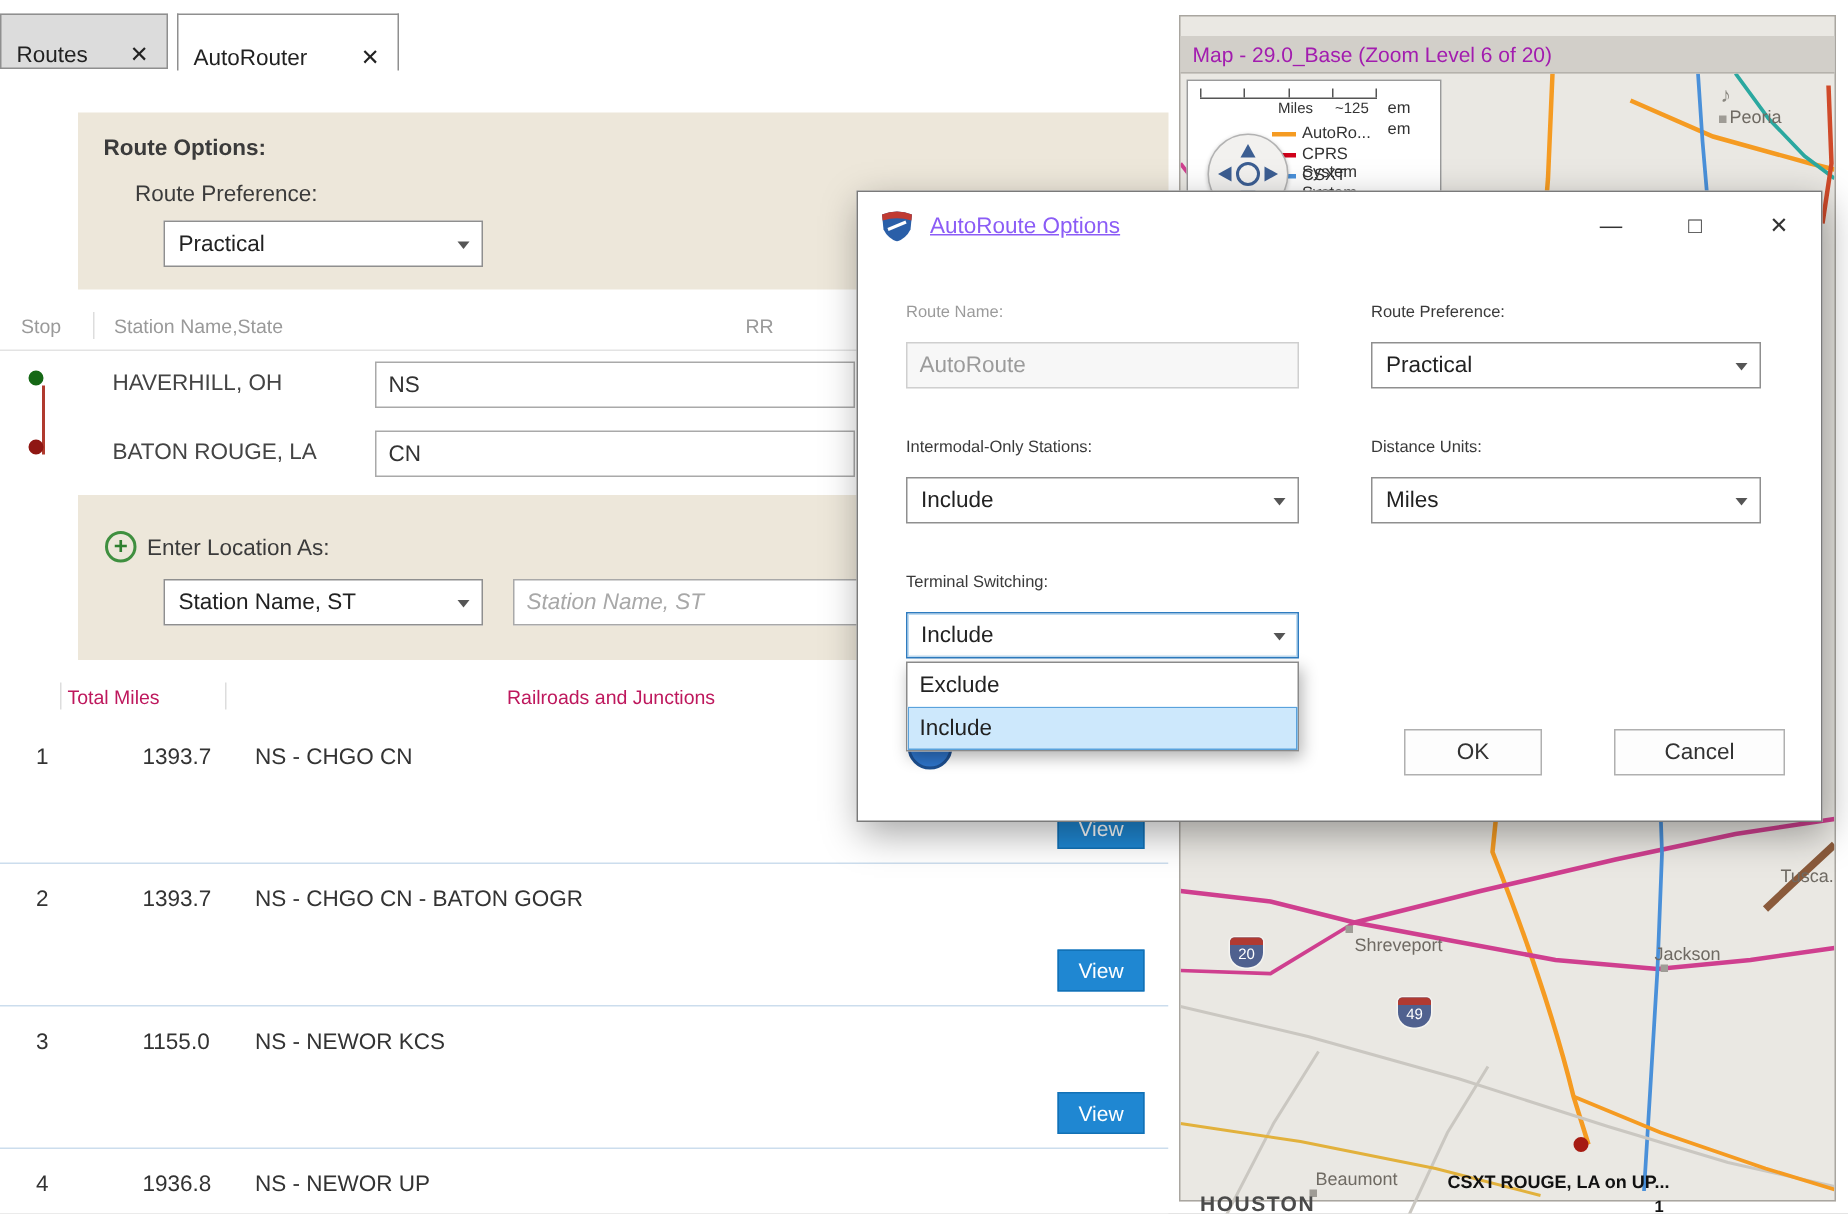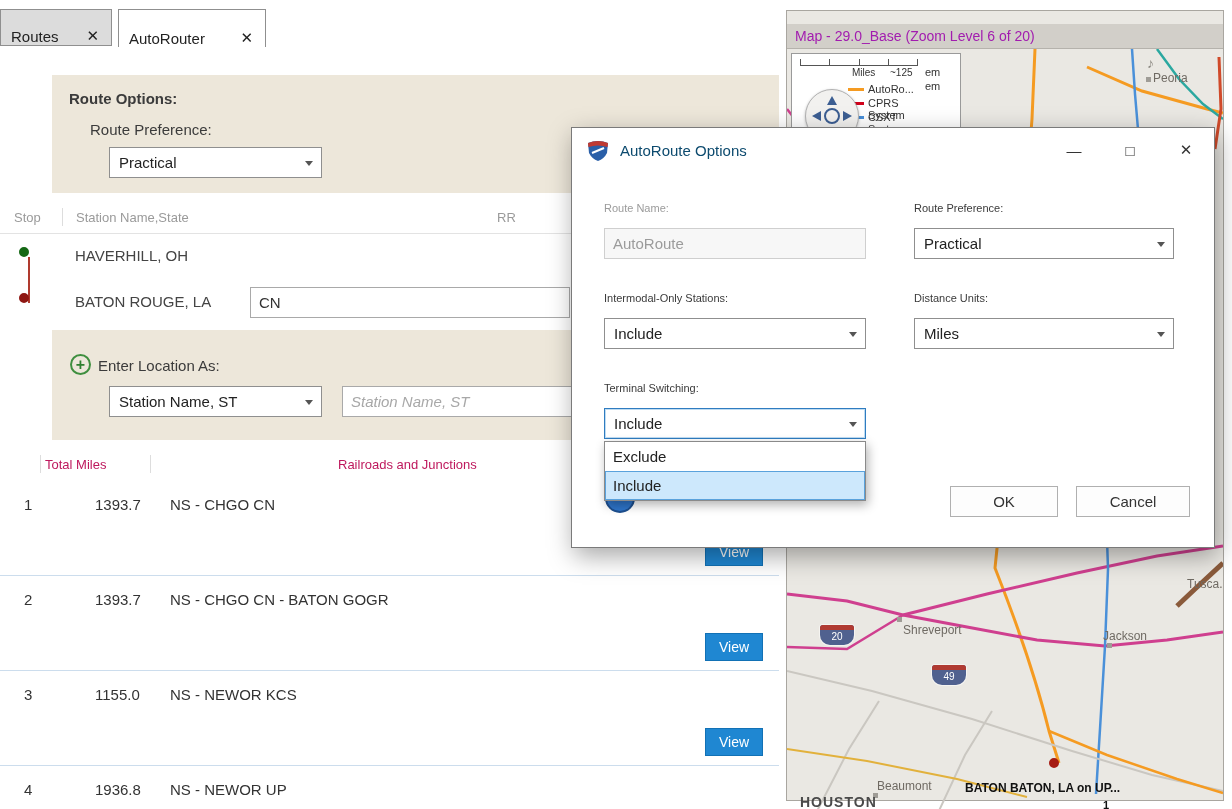--- a/index.html
+++ b/index.html
@@ -68,21 +68,21 @@
   .map-panel{position:absolute;left:786px;top:10px;width:438px;height:791px;border:1px solid #a9a6a0;background:#eae8e3;}
   .map-title{height:25px;background:#d2cfc9;border-bottom:1px solid #b5b2ac;font-size:14px;color:#a21caf;
       line-height:24px;padding-left:8px;margin-top:13px;}
   .map-body{position:relative;width:436px;height:764px;overflow:hidden;}
   .map-body svg{position:absolute;left:0;top:0;}
   .city{position:absolute;color:#6f6a63;font-size:12px;white-space:nowrap;}
   .city-dot{position:absolute;width:5px;height:5px;background:#9f9c96;}
   .big-city{position:absolute;color:#4a4a4a;font-size:14px;font-weight:bold;letter-spacing:1px;white-space:nowrap;}
   .br-label{position:absolute;color:#111;font-size:12px;font-weight:bold;white-space:nowrap;}
   .map-marker{position:absolute;width:10px;height:10px;border-radius:50%;background:#d84b3a;border:5px solid #a61b12;}
-  .shield{position:absolute;width:34px;height:20px;background:#50618f;border-radius:3px 3px 10px 10px;
+  .shield{position:absolute;width:22px;height:20px;background:#50618f;border-radius:3px 3px 10px 10px;
       color:#fff;font-size:10px;text-align:center;line-height:23px;box-shadow:0 0 0 1px #f5f4f1;}
   .shield::before{content:"";position:absolute;top:0;left:0;right:0;height:5px;background:#b03a32;border-radius:3px 3px 0 0;}
   .page-num{position:absolute;color:#111;font-size:11px;font-weight:bold;}
   .poi{position:absolute;color:#8a8780;font-size:14px;}
 
   .legend{position:absolute;left:4px;top:4px;width:170px;height:92px;background:#fff;border:1px solid #9a9a9a;z-index:4;}
   .ruler{position:absolute;left:8px;top:6px;width:118px;height:6px;border-bottom:1px solid #555;}
   .ruler i{position:absolute;bottom:0;width:1px;height:6px;background:#555;}
   .scale-label{position:absolute;left:60px;top:13px;font-size:10px;color:#333;}
   .scale-value{position:absolute;left:98px;top:13px;font-size:10px;color:#333;}
@@ -92,41 +92,41 @@
   .sw0{background:#f59b22;} .sw1{background:#d0021b;} .sw2{background:#4a90d9;} .sw3{background:#8b2a1a;}
   .clip-frag{position:absolute;left:133px;font-size:11px;color:#333;}
 
   .pan-ctl{position:absolute;left:18px;top:40px;width:54px;height:54px;border-radius:50%;background:#f2f1ef;
       border:1px solid #b2b2b2;z-index:5;box-shadow:0 1px 3px rgba(0,0,0,.25);cursor:pointer;}
 
   
   .dialog{position:absolute;left:571px;top:127px;width:644px;height:421px;background:#fff;
       border:1px solid #7a7a7a;box-shadow:3px 8px 24px rgba(0,0,0,.35);z-index:30;}
   .dlg-title{position:absolute;left:0;top:0;width:100%;height:44px;display:flex;align-items:center;padding-left:14px;}
-  .dlg-title .t{margin-left:10px;font-size:15px;color:#0c4a6e;}
+  .dlg-title .t{margin-left:10px;font-size:15px;color:#8b5cf6;text-decoration:underline;}
   .win-btns{position:absolute;right:0;top:0;height:44px;display:flex;}
   .win-btn{width:56px;height:44px;display:flex;align-items:center;justify-content:center;
       font-size:15px;color:#333;cursor:pointer;}
   .dlg-label{position:absolute;font-size:11px;color:#3a3a3a;}
   .dlg-label.disabled{color:#9b9b9b;}
   .dlg-input{position:absolute;height:31px;border:1px solid #cfcfcf;background:#f7f7f7;color:#9b9b9b;
       font-size:15px;padding:0 8px;font-family:inherit;}
   .dlg-dd{height:31px;}
   .col-l{left:32px;} .col-r{left:342px;}
   .w-l{width:262px;} .w-r{width:260px;}
   .dd-focus{border:1px solid #2f7cc0;box-shadow:inset 0 0 0 1px #bfdcf2;}
   .dd-list{position:absolute;left:32px;top:313px;width:262px;background:#fff;border:1px solid #8a8a8a;
       box-shadow:2px 4px 10px rgba(0,0,0,.3);z-index:32;}
   .dd-item{height:29px;display:flex;align-items:center;padding-left:8px;font-size:15px;color:#222;cursor:pointer;}
   .dd-item.selected{background:#cde8fc;box-shadow:inset 0 0 0 1px #5aa2dc;}
   .color-swatch{position:absolute;left:33px;top:355px;width:30px;height:30px;border-radius:50%;
       background:#2e74c9;border:2px solid #1d4f8f;z-index:31;}
   .dlg-btn{position:absolute;top:358px;height:31px;background:#fdfdfd;border:1px solid #b0b0b0;
       font-size:15px;color:#333;display:flex;align-items:center;justify-content:center;cursor:pointer;}
-  .btn-ok{left:378px;width:108px;}
+  .btn-ok{left:364px;width:92px;}
   .btn-cancel{left:504px;width:114px;}
 </style>
 </head>
 <body>
 
 <div class="left-panel">
 
   <div class="tab tab-inactive">
     <span class="tab-label">Routes</span>
     <span class="tab-close">✕</span>
@@ -151,20 +151,21 @@
     <i class="vsep" style="left:62px"></i>
     <span class="h-station">Station Name,State</span>
     <span class="h-rr">RR</span>
   </div>
 
   <div class="stop-connector"></div>
 
   <div class="stop-row" style="top:234px">
     <i class="stop-dot dot-origin"></i>
     <span class="station">HAVERHILL, OH</span>
+    <input value="NS" style="">
   </div>
   <div class="stop-row" style="top:280px">
     <i class="stop-dot dot-dest"></i>
     <span class="station">BATON ROUGE, LA</span>
     <input value="CN" style="">
   </div>
 
   <div class="beige panel2">
     <div class="plus-icon">+</div>
     <div class="enter-label">Enter Location As:</div>
@@ -233,21 +234,21 @@
     <i class="city-dot" style="left:359px;top:28px"></i>
     <span class="city" style="left:366px;top:22px">Peoria</span>
     <i class="city-dot" style="left:110px;top:568px"></i>
     <span class="city" style="left:116px;top:574px">Shreveport</span>
     <i class="city-dot" style="left:320px;top:594px"></i>
     <span class="city" style="left:316px;top:580px">Jackson</span>
     <span class="city" style="left:400px;top:528px">Tusca...</span>
     <i class="city-dot" style="left:86px;top:744px"></i>
     <span class="city" style="left:90px;top:730px">Beaumont</span>
     <span class="big-city" style="left:13px;top:745px">HOUSTON</span>
-    <span class="br-label" style="left:178px;top:732px">BATON BATON, LA on UP...</span>
+    <span class="br-label" style="left:178px;top:732px">CSXT ROUGE, LA on UP...</span>
     <i class="map-marker" style="left:262px;top:709px"></i>
     <div class="shield" style="left:33px;top:576px">20</div>
     <div class="shield" style="left:145px;top:616px">49</div>
     <span class="page-num" style="left:316px;top:750px">1</span>
 
     <div class="legend">
       <div class="ruler">
         <i style="left:0"></i>
           <i style="left:29px"></i>
           <i style="left:59px"></i>

